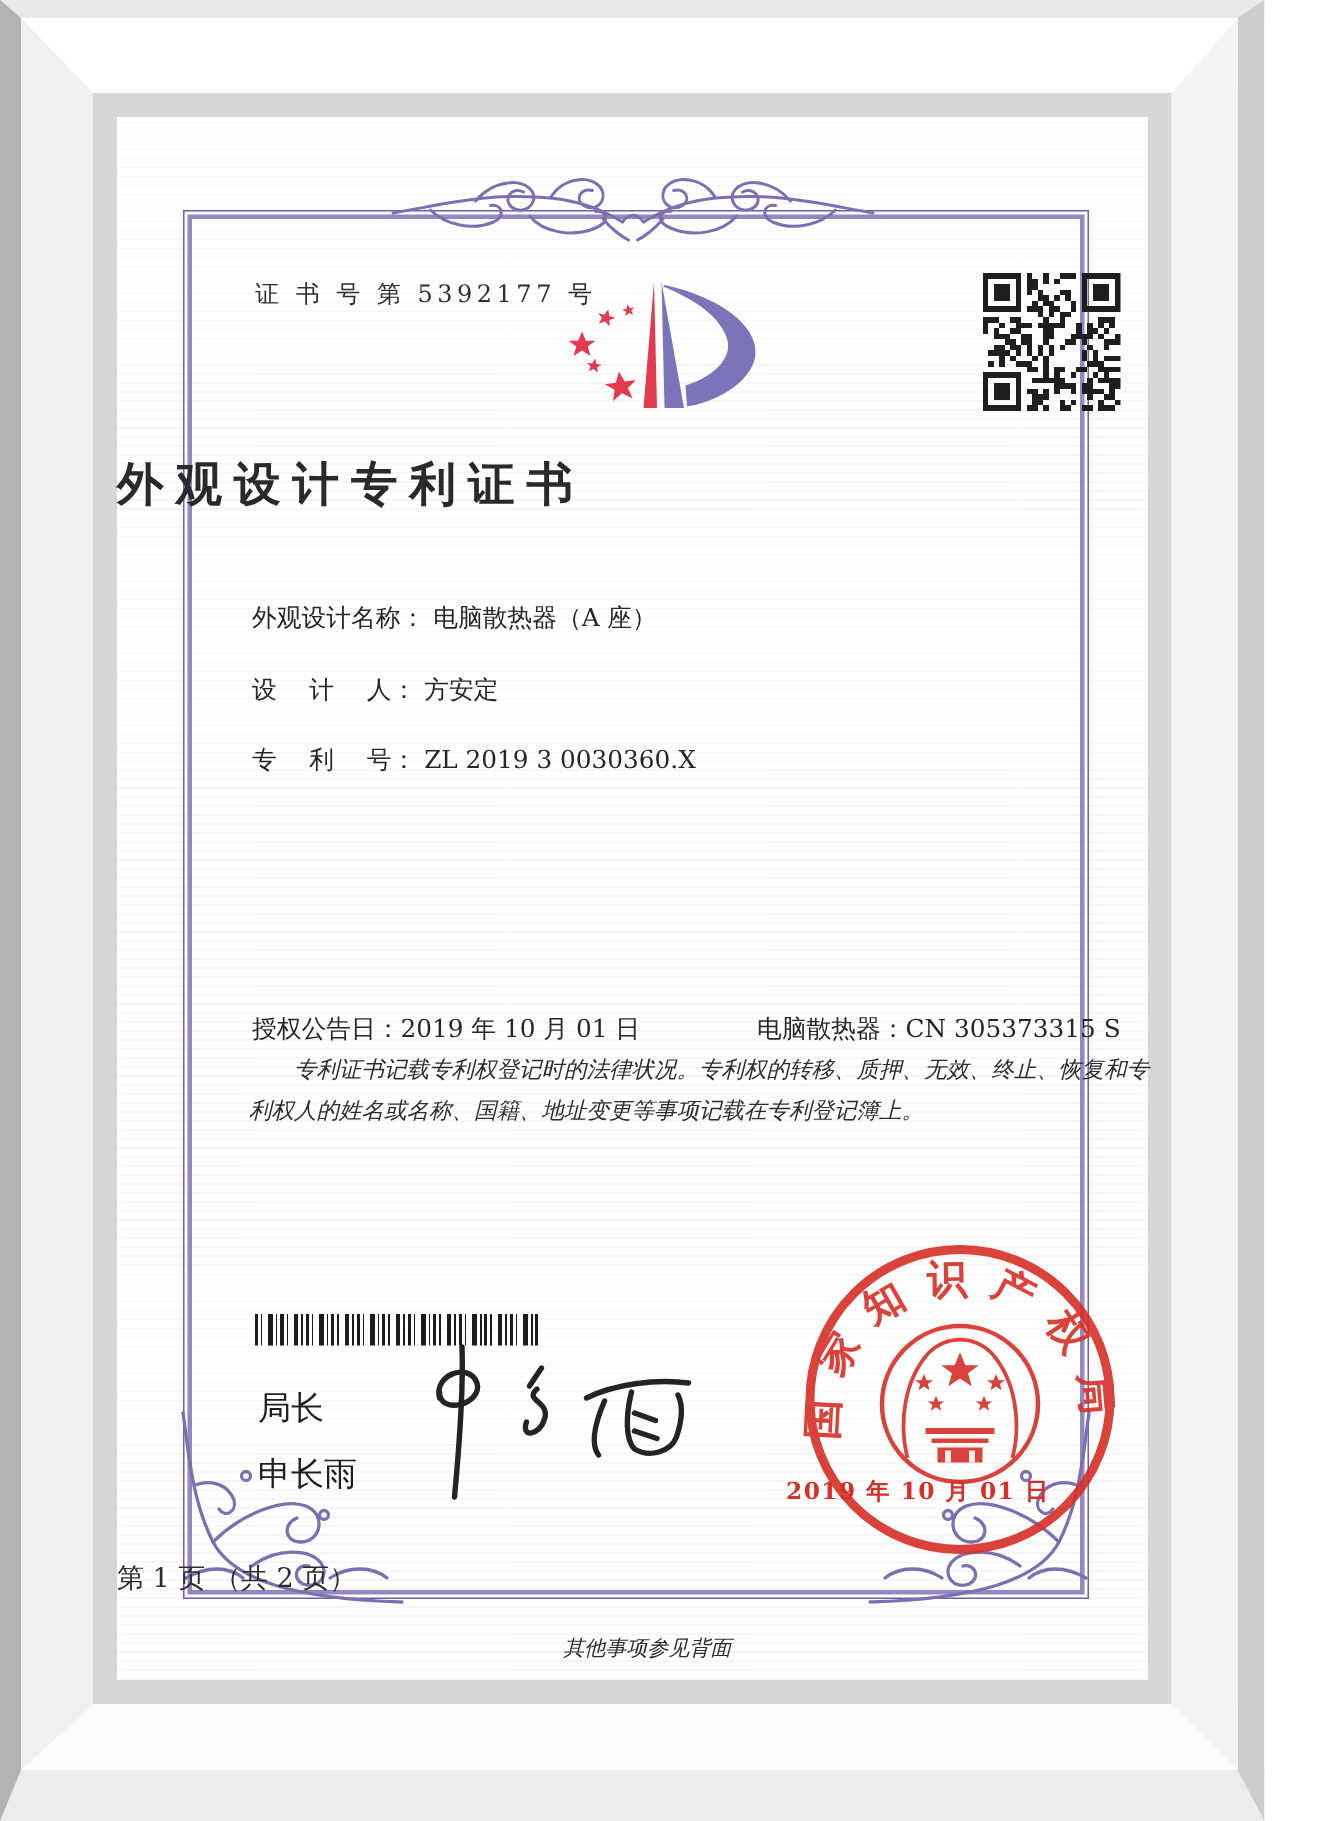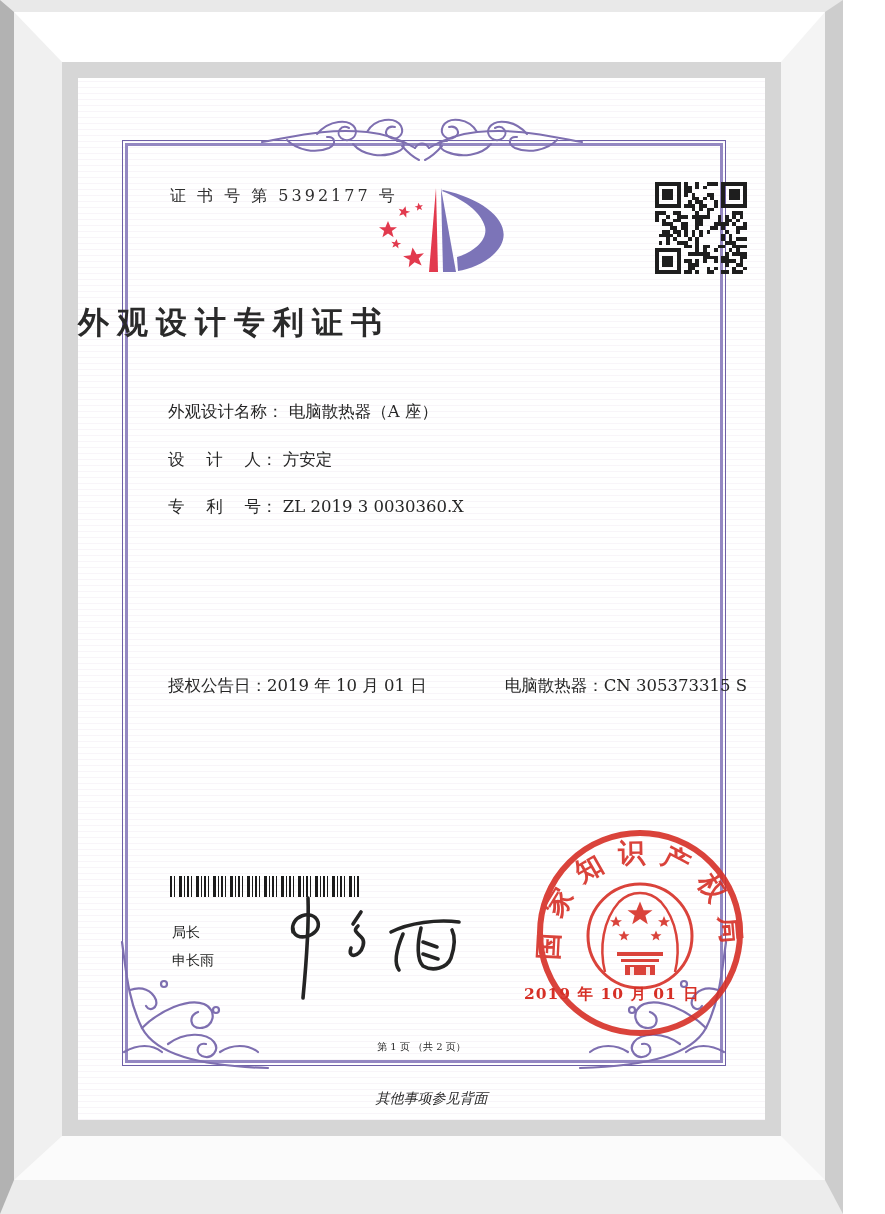--- a/index.html
+++ b/index.html
@@ -54,30 +54,30 @@
            text-align:justify; }
   .legal p { text-indent:2em; }
 
   
   .barcode { position:absolute; left:92px; top:798px; width:190px; height:21px;
              background:repeating-linear-gradient(90deg,
                #1c1c1c 0 2px, transparent 2px 4px,
                #1c1c1c 4px 5px, transparent 5px 9px,
                #1c1c1c 9px 12px, transparent 12px 14px,
                #1c1c1c 14px 15px, transparent 15px 17px); }
-  .officer { position:absolute; left:94px; top:840px; font-size:14px; color:#1f1f1f;
+  .officer { position:absolute; left:94px; top:840px; font-size:22px; color:#1f1f1f;
              line-height:2.0; font-family:"DejaVu Sans", sans-serif; }
   .signature { position:absolute; left:185px; top:812px; }
 
   .seal { position:absolute; left:455px; top:748px; width:214px; height:214px; opacity:0.9; }
   .seal-date { position:absolute; left:446px; top:906px; font-size:15.5px; font-weight:bold;
                color:#d62f26; letter-spacing:1px; }
 
-  .page-info { position:absolute; left:0; right:0; top:962px; text-align:center;
-               font-size:10px; color:#2c2c2c; }
+  .page-info { position:absolute; left:0; right:0; top:962px; text-align:left;
+               font-size:18px; color:#2c2c2c; }
   .footer-note { position:absolute; left:0; right:0; top:1012px; text-align:center;
                  font-size:14px; color:#2c2c2c; font-style:italic;padding-left:20px; }
 </style>
 </head>
 <body>
 
 <div class="page">
 
   <div class="bevel"></div>
   <div class="face"></div>
@@ -467,20 +467,21 @@
         <span class="lab">专　 利　 号：</span>
         <span class="val">ZL 2019 3 0030360.X</span>
       </div>
     </div>
 
     <div class="grant-line">
       <span>授权公告日：</span><span>2019 年 10 月 01 日</span><span class="second">电脑散热器：</span><span>CN 305373315 S</span>
     </div>
 
     <div class="legal">
+      <p>专利证书记载专利权登记时的法律状况。专利权的转移、质押、无效、终止、恢复和专利权人的姓名或名称、国籍、地址变更等事项记载在专利登记簿上。</p>
     </div>
 
     <div class="barcode"></div>
 
     <div class="officer">
       <div>局长</div>
       <div>申长雨</div>
     </div>
 
     <svg class="signature" width="230" height="120" viewBox="0 0 230 120">

